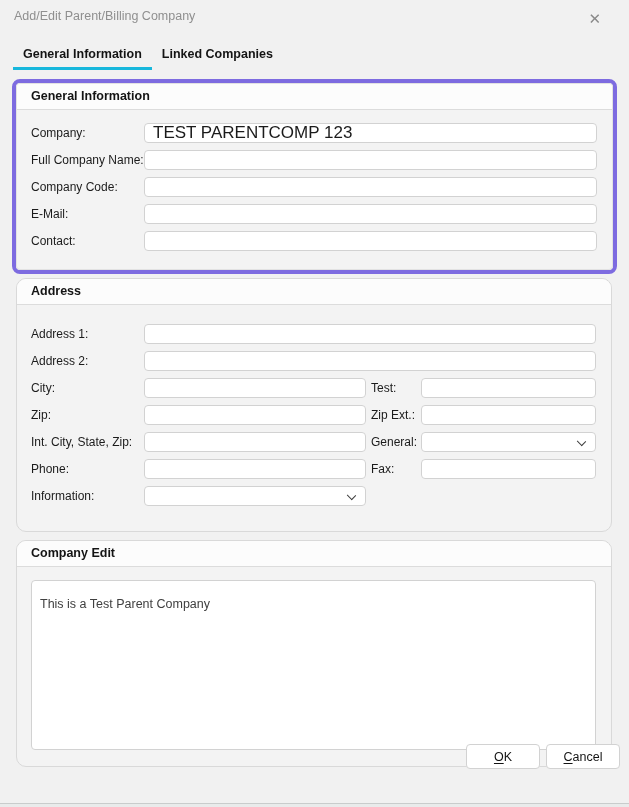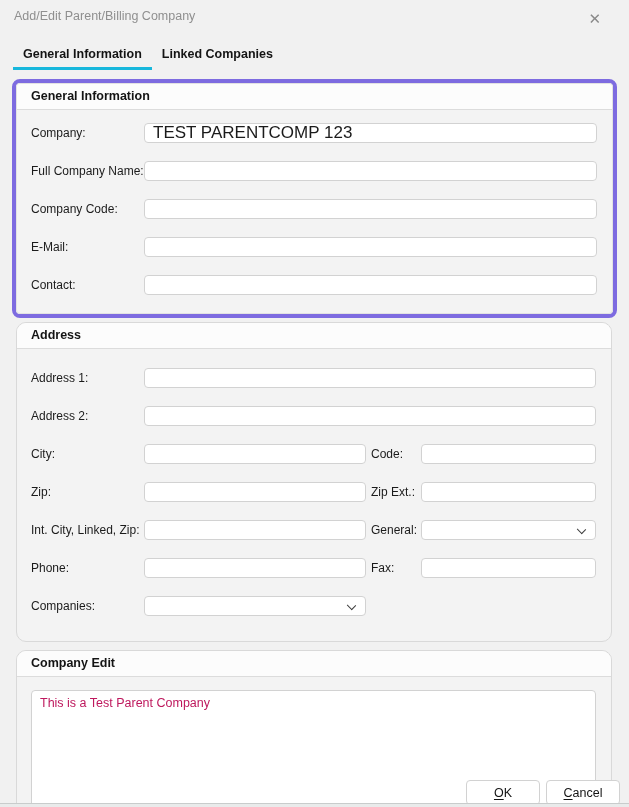--- a/index.html
+++ b/index.html
@@ -45,21 +45,21 @@
   }
   .purple-wrap{
     margin:9px 12px 0 12px;
     border:4px solid var(--accent-purple);
     border-radius:8px;
   }
   .purple-wrap .card{border-radius:4px;border-color:#e2e2e2;}
   .section{margin:8px 17px 0 16px;}
   .card-body{padding:13px 15px 13px 14px;}
   
-  .frow{display:flex;align-items:center;height:20px;margin-bottom:18px;}
+  .frow{display:flex;align-items:center;height:20px;margin-bottom:7px;}
   .frow:last-child{margin-bottom:5px;}
   .flabel{width:113px;flex:none;color:#1b1b1b;}
   .txt{
     height:20px;border:1px solid #d2d2d2;border-radius:4px;
     background:#fff;padding:0 8px;font:inherit;font-size:17px;
     color:#1b1b1b;flex:1;min-width:0;outline:none;
   }
   .txt.fixed{flex:none;width:222px;}
   .rlabel{width:50px;flex:none;margin-left:5px;color:#1b1b1b;}
   .selectbox{
@@ -70,25 +70,25 @@
   .chev{
     position:absolute;right:10px;top:5px;
     width:7px;height:7px;
     border-right:1.6px solid #3c3c3c;border-bottom:1.6px solid #3c3c3c;
     transform:rotate(45deg) scale(1,0.9);
   }
   
   .notes-area{
     width:100%;height:170px;resize:none;
     border:1px solid #d2d2d2;border-radius:4px;background:#fff;
-    font:inherit;font-size:12.5px;padding:5px 8px;color:#be185d;outline:none;
+    font:inherit;font-size:12.5px;padding:16px 8px;color:#404040;outline:none;
   }
   
   .footer{
-    position:absolute;right:9px;top:780px;
+    position:absolute;right:9px;top:744px;
     display:flex;gap:6px;
   }
   .btn{
     width:74px;height:25px;
     background:#fff;border:1px solid #d2d2d2;border-radius:4px;
     font-family:inherit;font-size:12.5px;color:#141414;
     display:flex;align-items:center;justify-content:center;
     cursor:default;
   }
   .btn .accel{text-decoration:underline;text-underline-offset:2px;}
@@ -145,45 +145,45 @@
       <span class="flabel">Address 1:</span>
       <input class="txt" type="text" value="" style="">
     </div>
     <div class="frow">
       <span class="flabel">Address 2:</span>
       <input class="txt" type="text" value="" style="">
     </div>
     <div class="frow">
       <span class="flabel">City:</span>
       <input class="txt fixed" type="text" value="" style="">
-      <span class="rlabel">Code:</span>
+      <span class="rlabel">Test:</span>
       <input class="txt" type="text" value="" style="">
     </div>
     <div class="frow">
       <span class="flabel">Zip:</span>
       <input class="txt fixed" type="text" value="" style="">
       <span class="rlabel">Zip Ext.:</span>
       <input class="txt" type="text" value="" style="">
     </div>
     <div class="frow">
-      <span class="flabel">Int. City, Linked, Zip:</span>
+      <span class="flabel">Int. City, State, Zip:</span>
       <input class="txt fixed" type="text" value="" style="">
       <span class="rlabel">General:</span>
       <div class="selectbox">
         <span class="chev"></span>
       </div>
     </div>
     <div class="frow">
       <span class="flabel">Phone:</span>
       <input class="txt fixed" type="text" value="" style="">
       <span class="rlabel">Fax:</span>
       <input class="txt" type="text" value="" style="">
     </div>
     <div class="frow">
-      <span class="flabel">Companies:</span>
+      <span class="flabel">Information:</span>
       <div class="selectbox fixed">
         <span class="chev"></span>
       </div>
     </div>
   </div>
 </div>
 
 <div class="card section">
   <div class="card-header">Company Edit</div>
   <div class="card-body">

